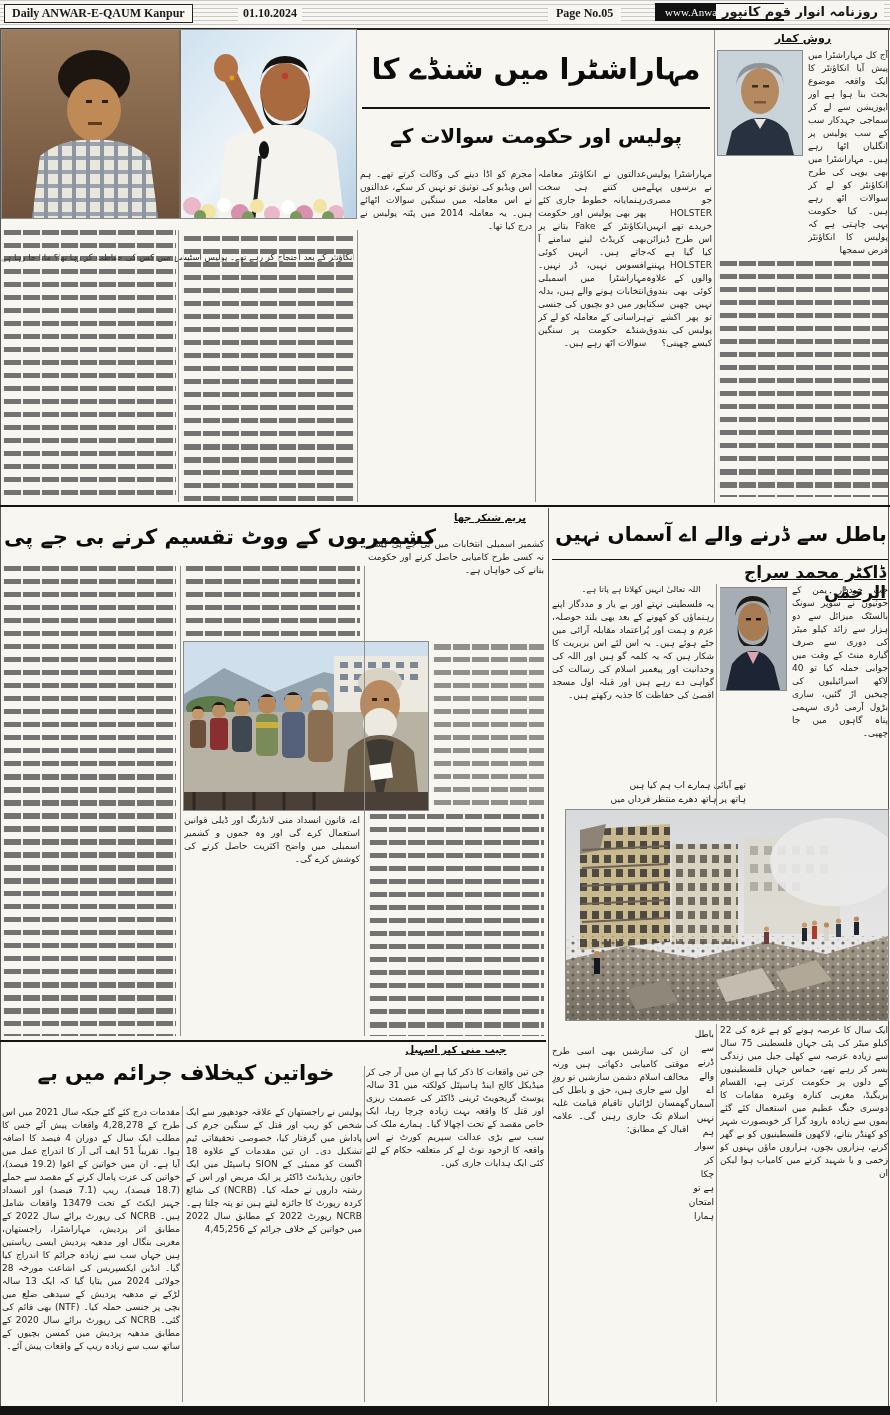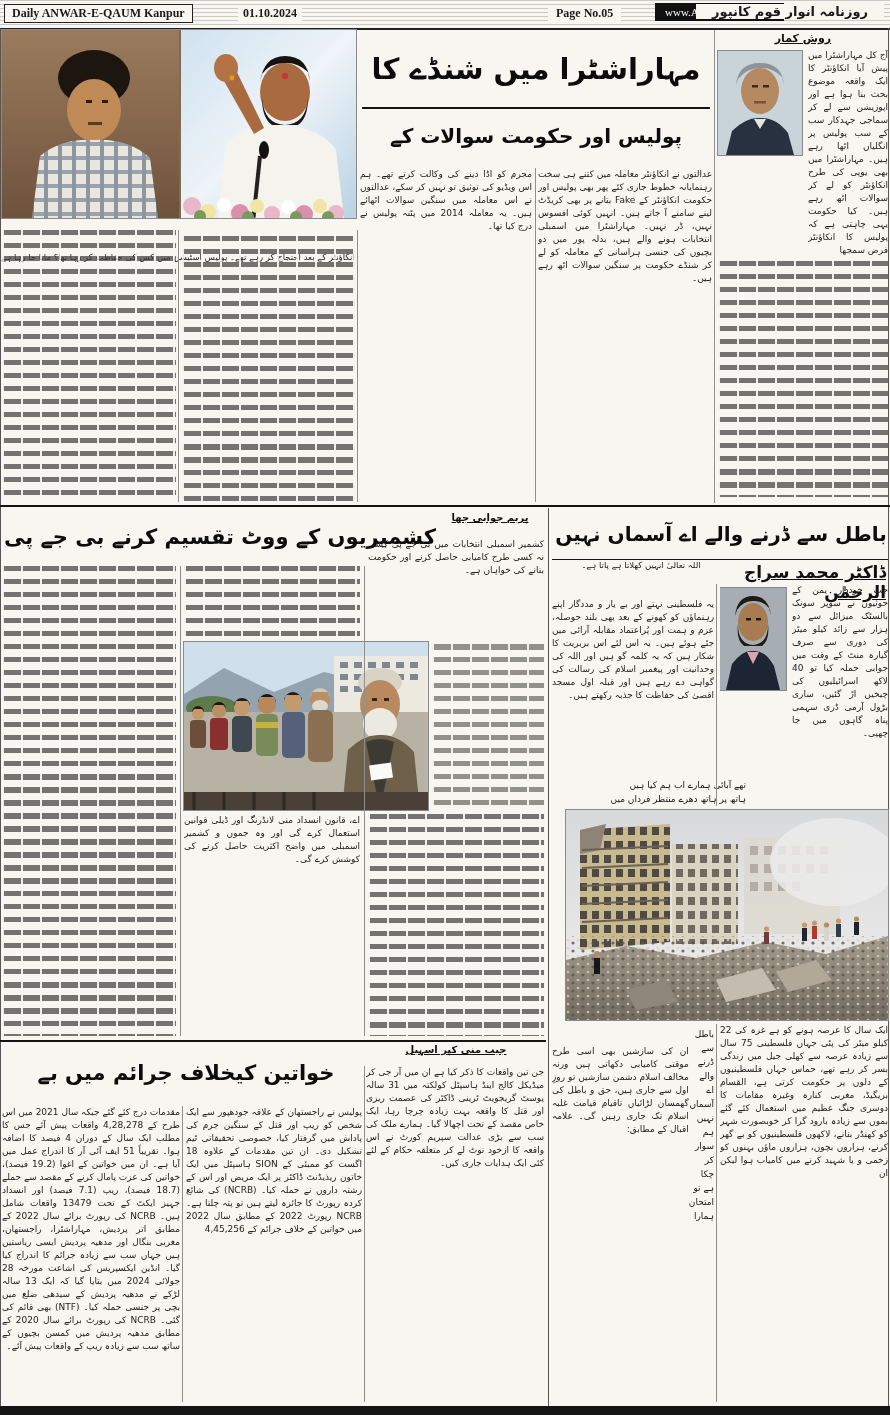--- a/index.html
+++ b/index.html
@@ -27,21 +27,21 @@
 </head>
 <body>
 
 <div id="page">
 
   <div class="abs ruledbg" style="left:0;top:0;width:890px;height:28px;border-bottom:2px solid #222;">
     <span class="abs serif" style="left:4px;top:4px;padding:1px 7px;border:1px solid #222;background:#f7f6f1;font-size:12px;font-weight:bold;">Daily ANWAR-E-QAUM Kanpur</span>
     <span class="abs serif" style="left:238px;top:6px;background:#f7f6f1;padding:0 5px;font-size:12px;font-weight:bold;">01.10.2024</span>
     <span class="abs serif" style="left:548px;top:6px;background:#f7f6f1;padding:0 8px;font-size:12px;font-weight:bold;">Page No.05</span>
     <span class="abs serif" style="left:655px;top:3px;background:#111;color:#fff;padding:3px 10px;font-size:11px;">www.AnwareQaum.com</span>
-    <span class="abs u" style="right:6px;top:4px;background:#f7f6f1;padding:0 16px;font-size:13px;font-weight:bold;">روزنامہ انوار قوم کانپور</span>
+    <span class="abs u" style="right:6px;top:4px;background:#f7f6f1;padding:0 6px;font-size:13px;font-weight:bold;">روزنامہ انوار قوم کانپور</span>
   </div>
 
   <div class="abs" style="left:0;top:28px;width:1px;height:1378px;background:#555;"></div>
   <div class="abs" style="left:888px;top:28px;width:1px;height:1378px;background:#555;"></div>
   <div class="abs hrule" style="left:0;top:1406px;width:890px;height:9px;"></div>
 
   <div class="abs imgframe" style="left:2px;top:30px;width:354px;height:188px;">
     <svg width="354" height="188" viewBox="0 0 354 188">
       <defs>
         <linearGradient id="gA" x1="0" y1="0" x2="0" y2="1">
@@ -131,32 +131,33 @@
   <div class="abs col" style="left:182px;top:236px;width:173px;height:266px;">
     <div class="sim"></div>
   </div>
   <div class="abs col" style="left:360px;top:168px;width:172px;height:334px;">
     <div class="u ex">مجرم کو اڈا دینے کی وکالت کرتے تھے۔ ہم اس ویڈیو کی توثیق تو نہیں کر سکے، عدالتوں نے اس معاملہ میں سنگین سوالات اٹھائے ہیں۔ یہ معاملہ 2014 میں پٹنہ پولیس نے درج کیا تھا۔</div>
     <div class="sim" style="margin-top:4px;"></div>
   </div>
   <div class="abs col" style="left:538px;top:168px;width:174px;height:334px;">
     <div class="u ex">عدالتوں نے انکاؤنٹر معاملہ میں کتنے ہی سخت رہنمایانہ خطوط جاری کئے پھر بھی پولیس اور حکومت انکاؤنٹر کے Fake بتانے پر بھی کریڈٹ لینے سامنے آ جاتے ہیں۔ انہیں کوئی افسوس نہیں، ڈر نہیں۔ مہاراشٹرا میں اسمبلی انتخابات ہونے والے ہیں، بدلہ پور میں دو بچیوں کی جنسی ہراسانی کے معاملہ کو لے کر شنڈے حکومت پر سنگین سوالات اٹھ رہے ہیں۔</div>
     <div class="sim" style="margin:4px 0;max-height:70px;"></div>
+    <div class="u ex">مہاراشٹرا پولیس نے برسوں پہلے جو مصری HOLSTER خریدے تھے انہیں اس طرح ڈیزائن کیا گیا ہے کہ HOLSTER پہننے والوں کے علاوہ کوئی بھی بندوق نہیں چھین سکتا تو پھر اکشے نے پولیس کی بندوق کیسے چھینی؟</div>
     <div class="sim" style="margin-top:4px;"></div>
   </div>
 
   <div class="abs vr" style="left:178px;top:230px;height:272px;"></div>
   <div class="abs vr" style="left:357px;top:230px;height:272px;"></div>
   <div class="abs vr" style="left:535px;top:168px;height:334px;"></div>
   <div class="abs vr" style="left:714px;top:30px;height:473px;"></div>
 
   <div class="abs hrule" style="left:0;top:505px;width:890px;height:2px;"></div>
 
   <div class="abs u hl" style="left:4px;top:514px;width:432px;height:48px;font-size:21px;line-height:46px;">کشمیریوں کے ووٹ تقسیم کرنے بی جے پی کی جان توڑ کوشش</div>
-  <div class="abs u byline" style="left:436px;top:512px;width:108px;font-size:10px;">پریم جوابی جھا</div>
+  <div class="abs u byline" style="left:436px;top:512px;width:108px;font-size:10px;">پریم شنکر جھا</div>
   <div class="abs u ex" style="left:368px;top:538px;width:176px;height:102px;">کشمیر اسمبلی انتخابات میں بی جے پی کسی نہ کسی طرح کامیابی حاصل کرنے اور حکومت بنانے کی خواہاں ہے۔</div>
 
   <div class="abs col" style="left:2px;top:566px;width:174px;height:470px;">
     <div class="sim"></div>
   </div>
   <div class="abs col" style="left:184px;top:566px;width:176px;height:74px;">
     <div class="sim"></div>
   </div>
   <div class="abs col" style="left:432px;top:644px;width:112px;height:164px;">
     <div class="sim simlight"></div>
@@ -253,21 +254,21 @@
   </div>
 
   <div class="abs vr" style="left:180px;top:566px;height:470px;"></div>
   <div class="abs vr" style="left:364px;top:566px;height:470px;"></div>
 
   <div class="abs hrule" style="left:0;top:1040px;width:546px;height:2px;"></div>
 
   <div class="abs vr" style="left:548px;top:508px;height:898px;background:#555;"></div>
   <div class="abs u hl" style="left:554px;top:512px;width:334px;height:46px;font-size:20px;line-height:44px;">باطل سے ڈرنے والے اے آسماں نہیں ہم</div>
   <div class="abs hrule" style="left:552px;top:559px;width:336px;height:1px;"></div>
-  <div class="abs u quoteline" style="left:556px;top:560px;width:170px;height:14px;overflow:hidden;">اللہ تعالیٰ انہیں کھلاتا ہے پاتا ہے۔</div>
+  <div class="abs u quoteline" style="left:556px;top:584px;width:170px;height:14px;overflow:hidden;">اللہ تعالیٰ انہیں کھلاتا ہے پاتا ہے۔</div>
   <div class="abs u byline" style="left:744px;top:562px;width:142px;font-size:17px;text-align:right;">ڈاکٹر محمد سراج الرحمٰن</div>
 
   <div class="abs u" style="left:720px;top:584px;width:168px;height:222px;direction:rtl;overflow:hidden;">
     <div class="imgframe" style="float:left;width:66px;height:102px;margin:4px 6px 4px 0;">
       <svg width="66" height="102" viewBox="0 0 66 102">
         <rect width="66" height="102" fill="#a7adb4"></rect>
         <path d="M15,28 Q17,8 33,8 Q49,8 51,28 L49,20 Q42,12 33,13 Q23,13 17,22 Z" fill="#1f1a14"></path>
         <ellipse cx="33" cy="34" rx="15" ry="19" fill="#a87c52"></ellipse>
         <path d="M18,36 Q18,56 33,57 Q48,56 48,36 Q50,52 42,58 L24,58 Q16,52 18,36 Z" fill="#241c14"></path>
         <rect x="26" y="30" width="5" height="2.4" fill="#1c130c"></rect>

